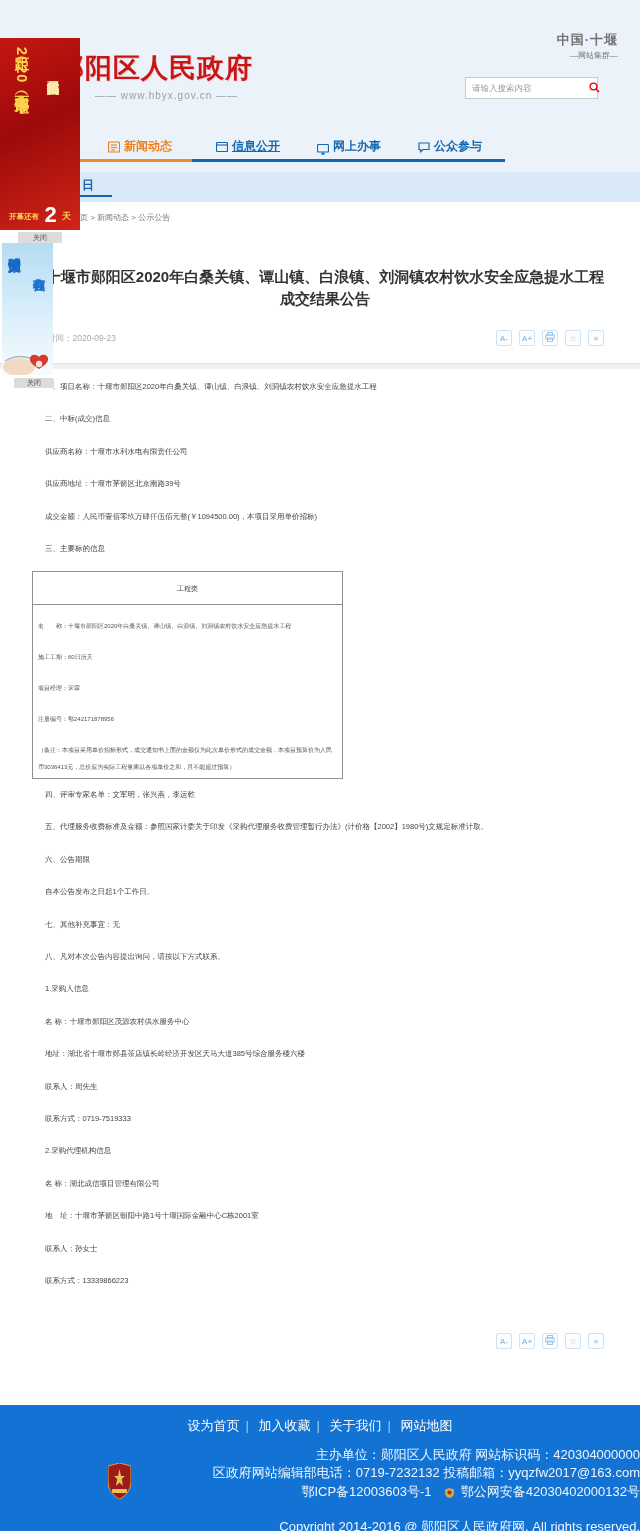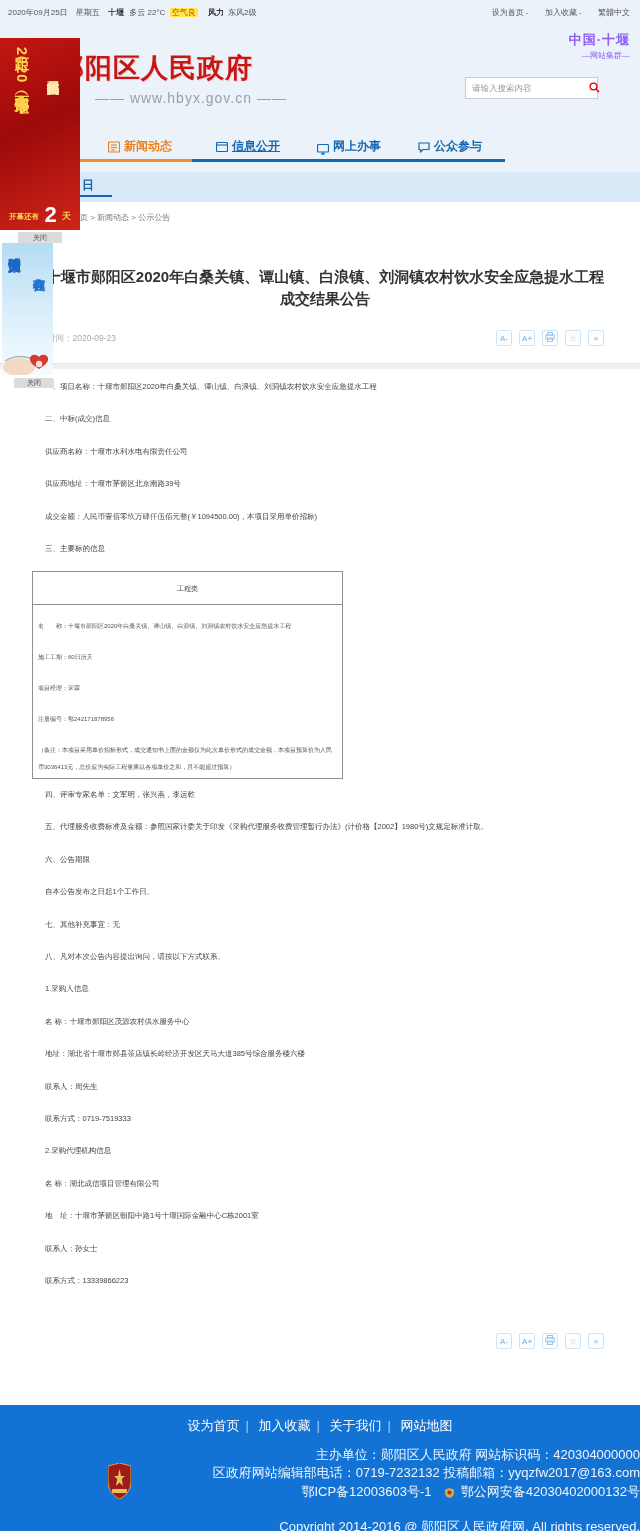--- a/index.html
+++ b/index.html
@@ -10,22 +10,22 @@
   }
   
   .headbg { position:absolute; left:0; top:0; width:640px; height:172px; background:#ebf2f9; }
   .topbar { position:absolute; left:0; top:0; width:640px; height:24px; font-size:8px; color:#555; }
   .topbar-left { position:absolute; left:8px; top:7px; white-space:nowrap; }
   .topbar-left .b { font-weight:bold; color:#333; margin-left:6px; }
   .air-badge { background:#ffe94d; color:#c84b00; padding:0 2px; margin:0 2px; }
   .topbar-right { position:absolute; right:10px; top:7px; white-space:nowrap; }
   .topbar-right a { color:#555; text-decoration:none; margin-left:14px; cursor:pointer; }
   .site-name { position:absolute; left:57px; top:50px; font-size:27px; font-weight:bold; color:#c81616; letter-spacing:1px; text-shadow:1px 1px 0 #f3d4d4; }
-  .site-url { position:absolute; left:95px; top:90px; font-size:14px; color:#9aa0a6; letter-spacing:1px;text-align:center; }
-  .brand { position:absolute; right:10px; top:31px; text-align:center; color:#8b5cf6; }
+  .site-url { position:absolute; left:95px; top:90px; font-size:10px; color:#9aa0a6; letter-spacing:1px;text-align:center; }
+  .brand { position:absolute; right:22px; top:31px; text-align:center; color:#737373; }
   .brand .b1 { font-size:13px; font-weight:bold; letter-spacing:1px; }
   .brand .b2 { font-size:8px; margin-top:1px;text-align:right; }
   .search { position:absolute; left:465px; top:77px; width:133px; height:22px; background:#fff; border:1px solid #c9cdd2; display:flex; align-items:center; }
   .search input { flex:1; border:none; outline:none; font-size:8.5px; padding:0 6px; color:#333; background:transparent; font-family:inherit; }
   .search input::placeholder { color:#999; }
   .search .mag { width:20px; height:20px; display:flex; align-items:center; justify-content:center; cursor:pointer; background:transparent; border:none; }
   
   .nav-item { position:absolute; top:138px; font-size:12px; font-weight:bold; color:#1468b3; white-space:nowrap; cursor:pointer; display:flex; align-items:center; gap:4px; }
   .nav-item.active { color:#ef7f1b; }
   .nav-item svg { display:block; }
@@ -76,36 +76,20 @@
   .f3 .badge-mini { vertical-align:-2px; margin:0 3px 0 10px; }
   .gov-shield { position:absolute; left:108px; top:58px; }
 </style>
 </head>
 <body>
 
 <div class="page">
 
   <div class="headbg"></div>
 
-  <div class="topbar">
-    <div class="topbar-left">
-      <span>2020年09月25日</span>
-      <span style="margin-left:6px;">星期五</span>
-      <span class="b">十堰</span>
-      <span style="margin-left:3px;">多云 22°C</span>
-      <span class="air-badge">空气良</span>
-      <span class="b">风力</span>
-      <span style="margin-left:2px;">东风2级</span>
-    </div>
-    <div class="topbar-right">
-      <a>设为首页 -</a>
-      <a>加入收藏 -</a>
-      <a>繁體中文</a>
-    </div>
-  </div>
 
   <div class="site-name">郧阳区人民政府</div>
   <div class="site-url">—— www.hbyx.gov.cn ——</div>
   <div class="brand">
     <div class="b1">中国·十堰</div>
     <div class="b2">—网站集群—</div>
   </div>
   <div class="search">
     <input placeholder="请输入搜索内容" style="">
     <button class="mag">

